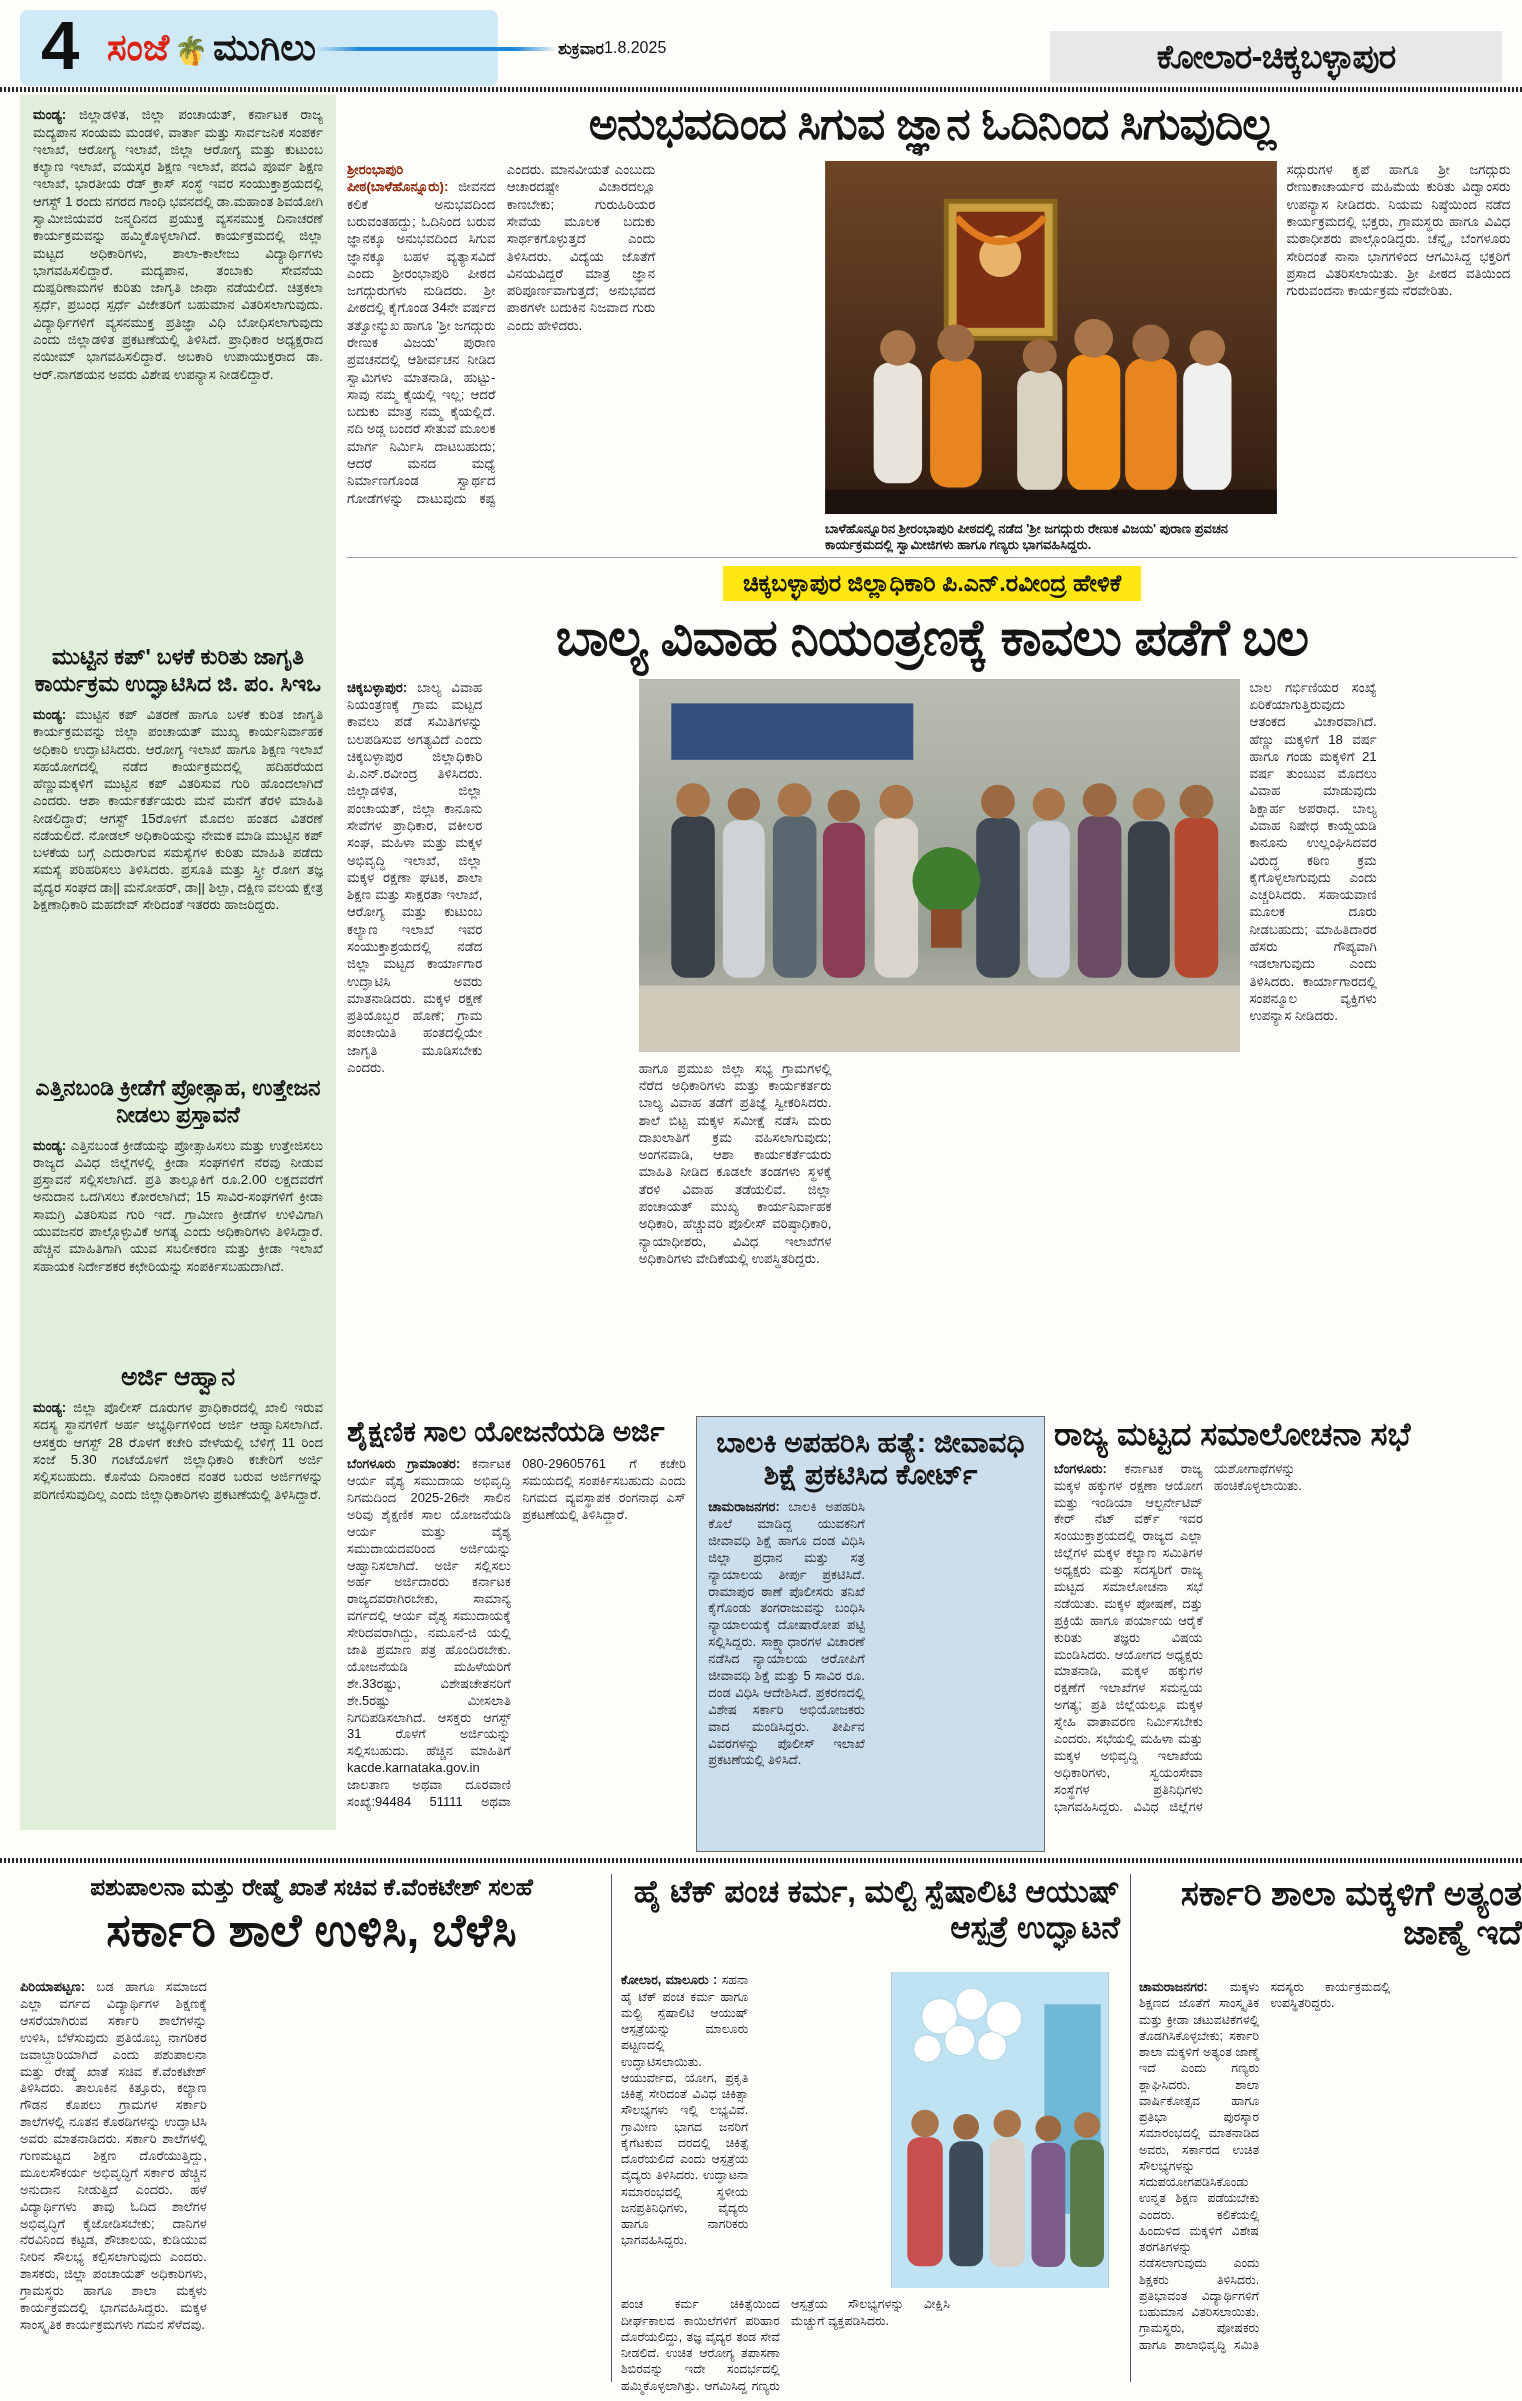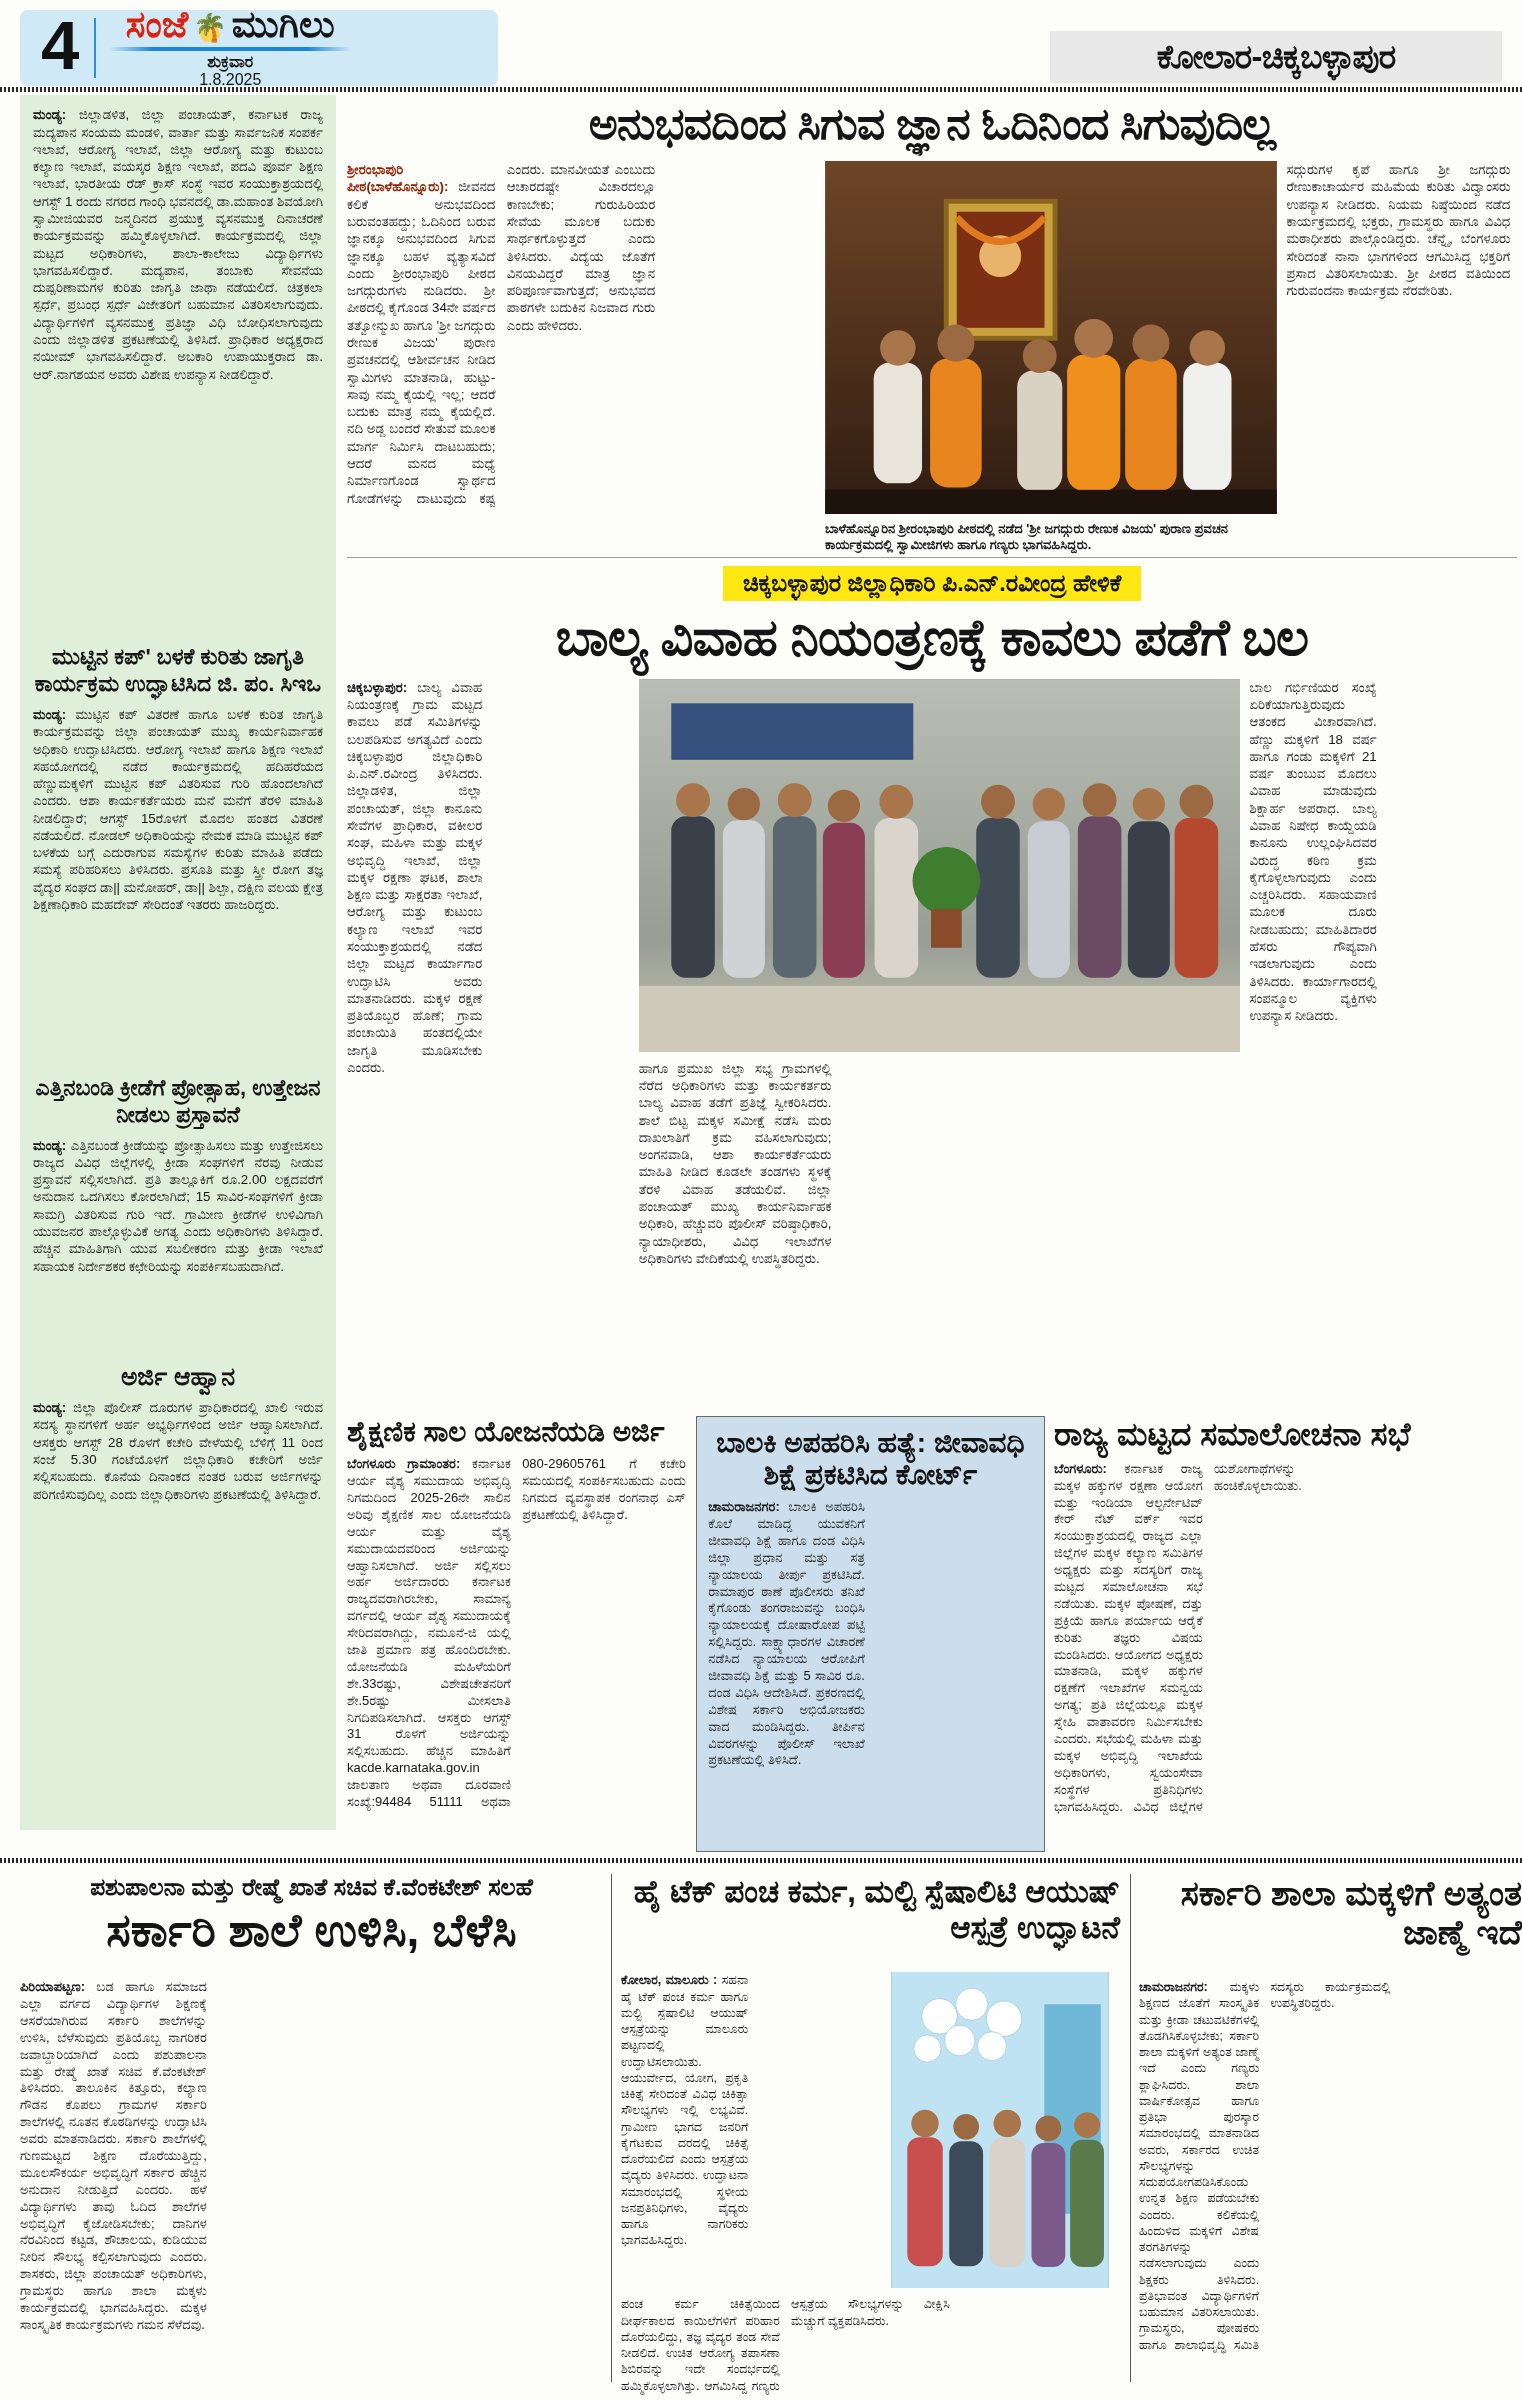--- a/index.html
+++ b/index.html
@@ -3,21 +3,21 @@
 <meta charset="utf-8">
 <style>
   html,body{margin:0;padding:0;background:#888;}
   #page{position:relative;width:1523px;height:2401px;background:#fdfdfa;color:#151515;
         font-family:"Liberation Sans",sans-serif;overflow:hidden;}
   
   #mast-box{position:absolute;left:20px;top:9.7px;width:478px;height:76px;background:#cfe9f7;
             border-radius:8px;display:flex;align-items:center;}
   #pagenum{font-size:69px;font-weight:bold;line-height:1;padding:0 14.5px 4.8px 21px;color:#111;}
   #mast-rule{width:2.4px;height:60px;background:#2b8fd0;margin-right:13px;}
-  .mast-mid{display:flex;flex-direction:column;align-items:center;}
+  .mast-mid{display:flex;flex-direction:row;align-items:center;}
   .mast-row{display:flex;align-items:baseline;gap:4.8px;font-weight:bold;font-size:37px;line-height:1;}
   .mast-red{color:#d92211;} .mast-black{color:#161616;}
   .emb{font-size:27.4px;line-height:1;background:radial-gradient(circle at 50% 70%,#ffd34d 0 35%,transparent 40%);}
   .mast-line{height:4px;width:242px;margin-top:3.2px;border-radius:2.4px;
              background:linear-gradient(90deg,rgba(29,134,216,0) 0,#1d86d8 18%,#1d86d8 82%,rgba(29,134,216,0) 100%);}
   .mast-day{font-size:16px;font-weight:bold;margin-top:2.4px;}
   .mast-date{font-size:16px;}
   #region-band{position:absolute;right:21px;top:31px;width:452px;height:52px;background:#e8e8e8;
                display:flex;align-items:center;justify-content:center;font-size:33px;font-weight:bold;letter-spacing:-0.8px;}
   .hatch-rule{position:absolute;left:0;right:0;height:4.8px;

